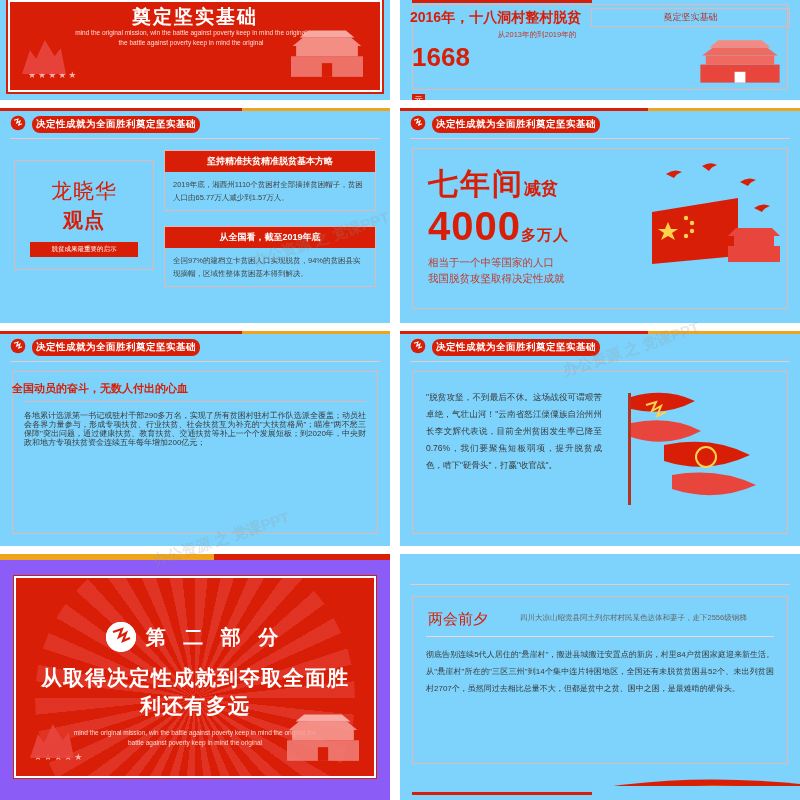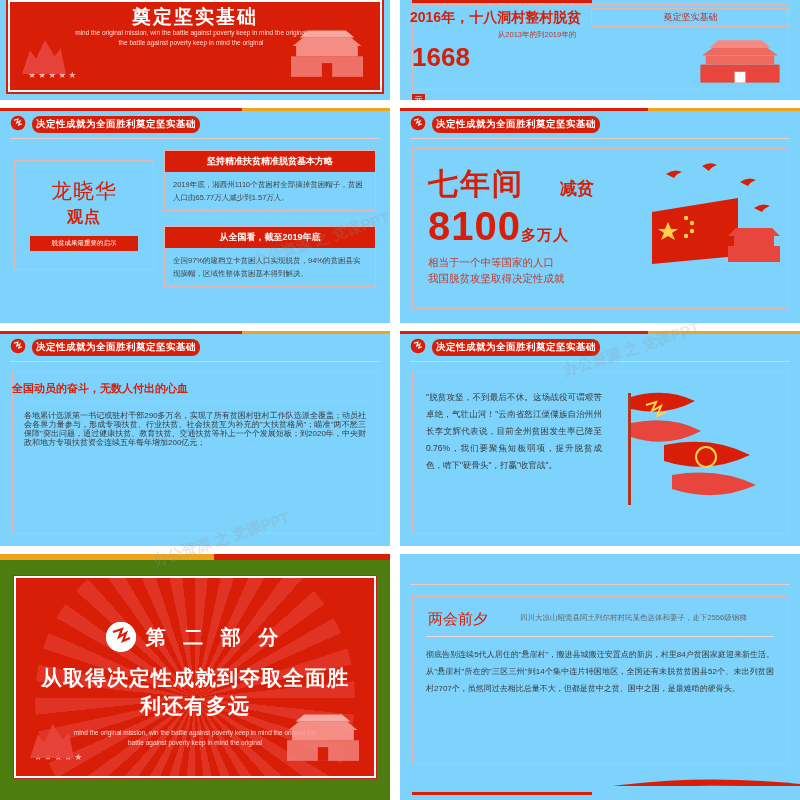--- a/index.html
+++ b/index.html
@@ -131,21 +131,21 @@
   #slide2 .gate2 { position: absolute; right: 14px; bottom: 12px; width: 92px; height: 54px; }
 
   
   #slide3 { left: 0; top: 108px; width: 390px; height: 215px; border-top: 0; }
   #slide3 .leftcard {
     position: absolute; left: 14px; top: 52px; width: 140px; height: 110px;
     border: 1px solid #e3b7b3;
     text-align: center;
   }
   #slide3 .lc-1 { margin-top: 16px; font-size: 21px; font-weight: normal; color: #d81e06; letter-spacing:1px;}
-  #slide3 .lc-2 { margin-top: 2px; font-size: 16px; font-weight: bold; color: #d81e06; letter-spacing:1px;}
+  #slide3 .lc-2 { margin-top: 2px; font-size: 20px; font-weight: bold; color: #d81e06; letter-spacing:1px;}
   #slide3 .lc-3 {
     margin: 8px auto 0; width: 108px;
     background: #d81e06; color: #fff;
     font-size: 6.5px; padding: 3px 0;
   }
   #slide3 .rbox {
     position: absolute; right: 14px; width: 212px;
     border: 1px solid #e3b7b3;
   }
   #slide3 .rbox .bar {
@@ -163,21 +163,21 @@
   
   #slide4 { left: 400px; top: 108px; width: 400px; height: 215px; }
   #slide4 .frame {
     position: absolute; left: 12px; top: 40px; right: 12px; bottom: 14px;
     border: 1px solid #e3b7b3;
   }
   #slide4 .l1 {
     position: absolute; left: 28px; top: 56px;
     font-size: 30px; font-weight: bold; color: #d81e06; letter-spacing: 2px;
   }
-  #slide4 .l1 small { font-size: 17px; letter-spacing: 0; margin-left: 36px; }
+  #slide4 .l1 small { font-size: 17px; letter-spacing: 0; }
   #slide4 .l2 {
     position: absolute; left: 28px; top: 96px;
     font-size: 40px; font-weight: bold; color: #d81e06; letter-spacing: 1px;
   }
   #slide4 .l2 small { font-size: 15px; }
   #slide4 .l3 {
     position: absolute; left: 28px; top: 146px;
     font-size: 10.5px; color: #c0392b; line-height: 16px;
   }
   #slide4 .art {
@@ -214,21 +214,21 @@
     position: absolute; left: 26px; top: 58px; width: 176px;
     margin: 0;
     font-size: 8.5px; line-height: 17px; color: #3a3a3a;
     text-align: justify;
   }
   #slide6 .flagart {
     position: absolute; right: 16px; top: 52px; width: 178px; height: 128px;
   }
 
   
-  #slide7 { left: 0; top: 554px; width: 390px; height: 246px; background: #4d7c0f; }
+  #slide7 { left: 0; top: 554px; width: 390px; height: 246px; background: #8b5cf6; }
   #slide7 .goldbar {
     position: absolute; left: 0; top: 0; width: 100%; height: 6px;
     background: linear-gradient(90deg,#f0a41e 0%, #f0a41e 55%, #d81e06 55%, #d81e06 100%);
   }
   #slide7 .redpanel {
     position: absolute; left: 14px; top: 22px; right: 14px; bottom: 22px;
     background: #d81e06;
     border: 2px solid #fff; outline: 1px solid #c4231a;
     overflow: hidden;
   }
@@ -386,21 +386,21 @@
       </svg>
       <div class="hdr-title">决定性成就为全面胜利奠定坚实基础</div>
     </div>
     <div class="hdr-rule"></div>
     <div class="frame"></div>
 
     <div class="l1">
       <span>七年间</span><small>减贫</small>
     </div>
     <div class="l2">
-      <span>8100</span><small>多万人</small>
+      <span>4000</span><small>多万人</small>
     </div>
     <div class="l3" style="white-space:pre-line">相当于一个中等国家的人口
 我国脱贫攻坚取得决定性成就</div>
 
     <svg class="art" viewBox="0 0 140 120">
       <g fill="#d81e06">
         <path d="M24 14 q8 -6 16 -2 q-6 2 -8 6 q-4 -2 -8 -4z"></path>
         <path d="M60 6 q8 -5 15 -1 q-6 2 -8 6 q-4 -3 -7 -5z"></path>
         <path d="M98 22 q8 -6 16 -2 q-6 2 -8 6 q-4 -2 -8 -4z"></path>
         <path d="M112 48 q8 -6 16 -2 q-6 2 -8 6 q-4 -2 -8 -4z"></path>

